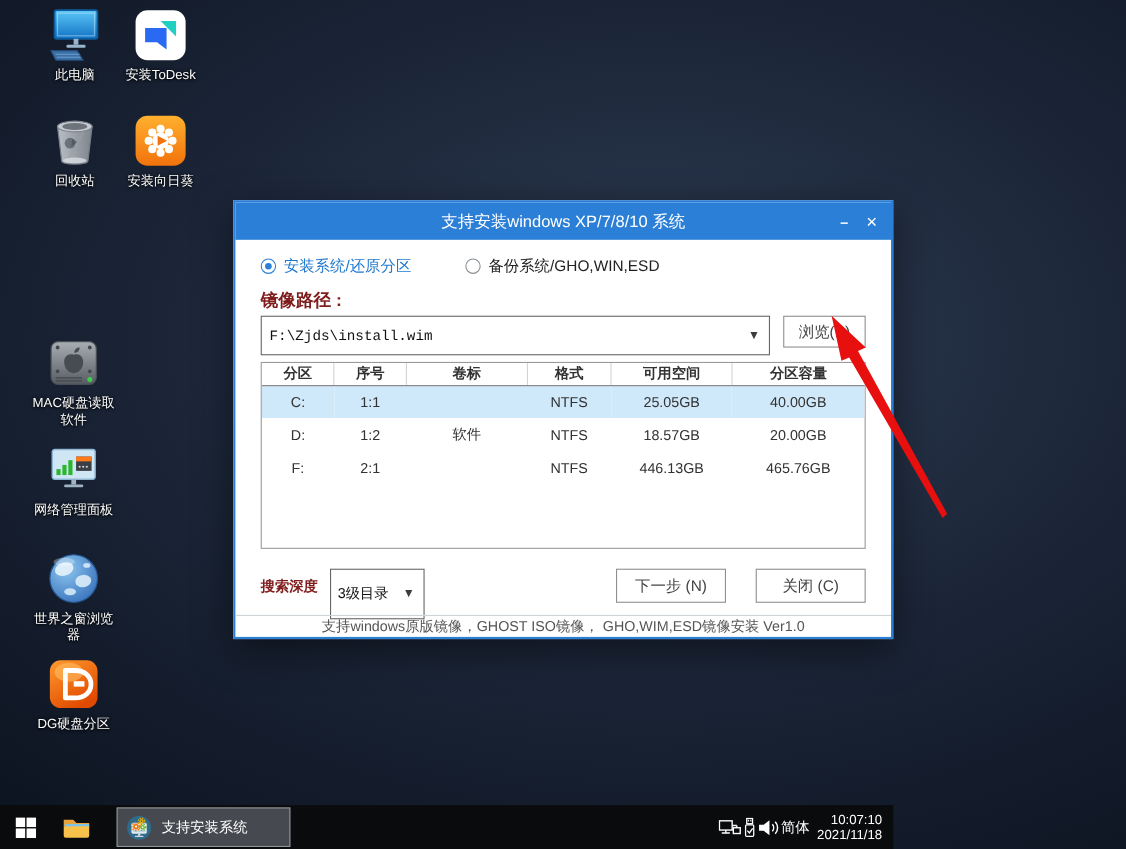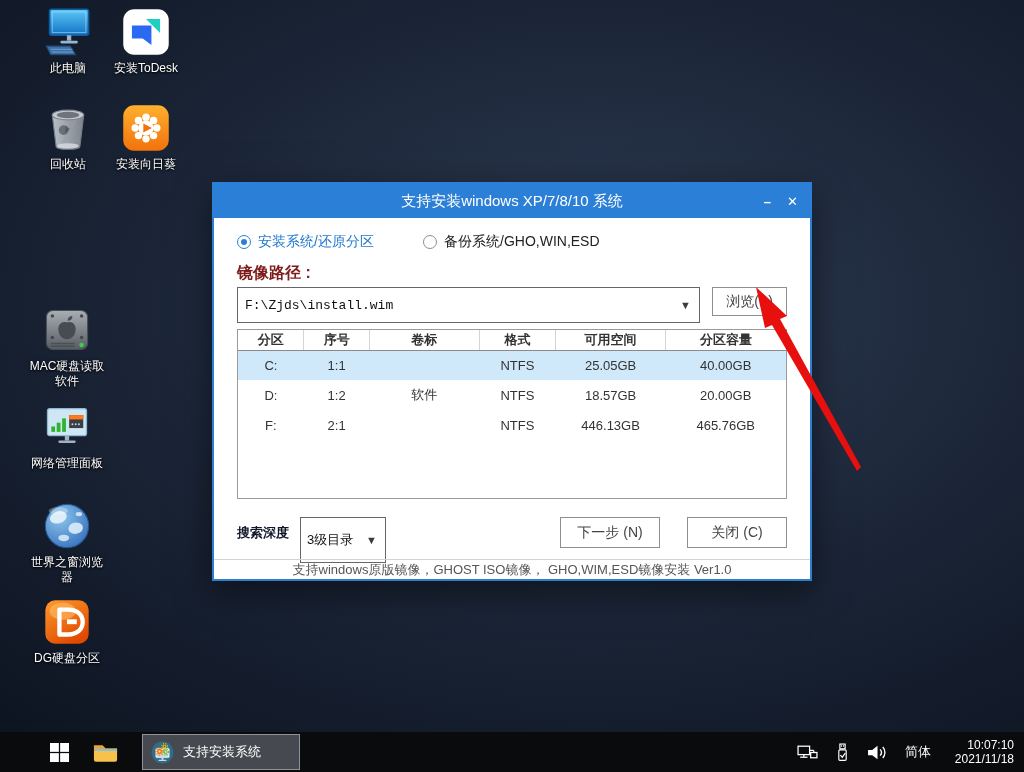--- a/index.html
+++ b/index.html
@@ -58,48 +58,48 @@
   table.parts { width:100%; border-collapse:collapse; table-layout:fixed; }
   table.parts th {
     height:20px; font-size:13px; font-weight:bold; color:#333; text-align:center;
     border-bottom:1px solid #8a8a8a; border-right:1px solid #d4d4d4; background:#fff;
   }
   table.parts th:last-child { border-right:none; }
   table.parts td { height:30px; font-size:13px; color:#333; text-align:center; }
   tr.hl td { background:#cfe8fa; }
   .c0{width:12%}.c1{width:12%}.c2{width:20%}.c3{width:14%}.c4{width:20%}.c5{width:22%}
 
-  .depth-label { position:absolute; left:23px; top:340px; font-size:13px; font-weight:bold; color:#0f172a; }
+  .depth-label { position:absolute; left:23px; top:340px; font-size:13px; font-weight:bold; color:#7f1d1d; }
   .ddown {
     position:absolute; left:86px; top:333px; width:86px; height:46px;
     border:1px solid #666; background:#fff; display:flex; align-items:center; cursor:pointer;
   }
   .ddown .val { flex:1; padding-left:6px; font-size:13px; color:#111; white-space:nowrap; }
   .next-btn  { position:absolute; left:346px; top:333px; width:100px; height:31px; }
   .close-btn { position:absolute; left:473px; top:333px; width:100px; height:31px; }
 
   .sep { position:absolute; left:0; right:0; top:375px; height:1px; background:#cfd4d9; }
   .dlg-footer { position:absolute; left:0; right:0; top:377px; height:17px; text-align:center; font-size:13px; color:#555; }
 
   
   .arrow-overlay { position:absolute; left:0; top:0; width:1024px; height:772px; pointer-events:none; z-index:60; }
 
   
   .taskbar {
-    position:absolute; left:0; bottom:0; width:1024px; height:40px; background:#0a0b0d;
-    display:flex; align-items:center; z-index:40;padding-left:36px;
+    position:absolute; left:0; bottom:0; width:812px; height:40px; background:#0a0b0d;
+    display:flex; align-items:center; z-index:40;
   }
   .tb-btn { width:46px; height:40px; display:flex; align-items:center; justify-content:center; cursor:pointer; }
   .task-item {
     margin-left:14px; width:158px; height:36px; background:#46494f; border:1px solid #8f9296;
     display:flex; align-items:center; gap:8px; padding-left:7px; cursor:pointer;
   }
   .task-item .tlabel { color:#fff; font-size:13px; white-space:nowrap; }
   .tb-spacer { flex:1; }
-  .tray { display:flex; align-items:center; gap:17px; padding-right:10px; }
+  .tray { display:flex; align-items:center; padding-right:10px; }
   .tray-ic { display:flex; align-items:center; justify-content:center; cursor:pointer; }
   .tray-lang { color:#fff; font-size:13px; cursor:pointer; }
   .tray-clock { color:#fff; font-size:12px; line-height:14px; text-align:right; cursor:pointer; width:66px; }
 </style>
 </head>
 <body>
 
 <div class="screen">
 
   <svg width="0" height="0" style="position:absolute" aria-hidden="true">

